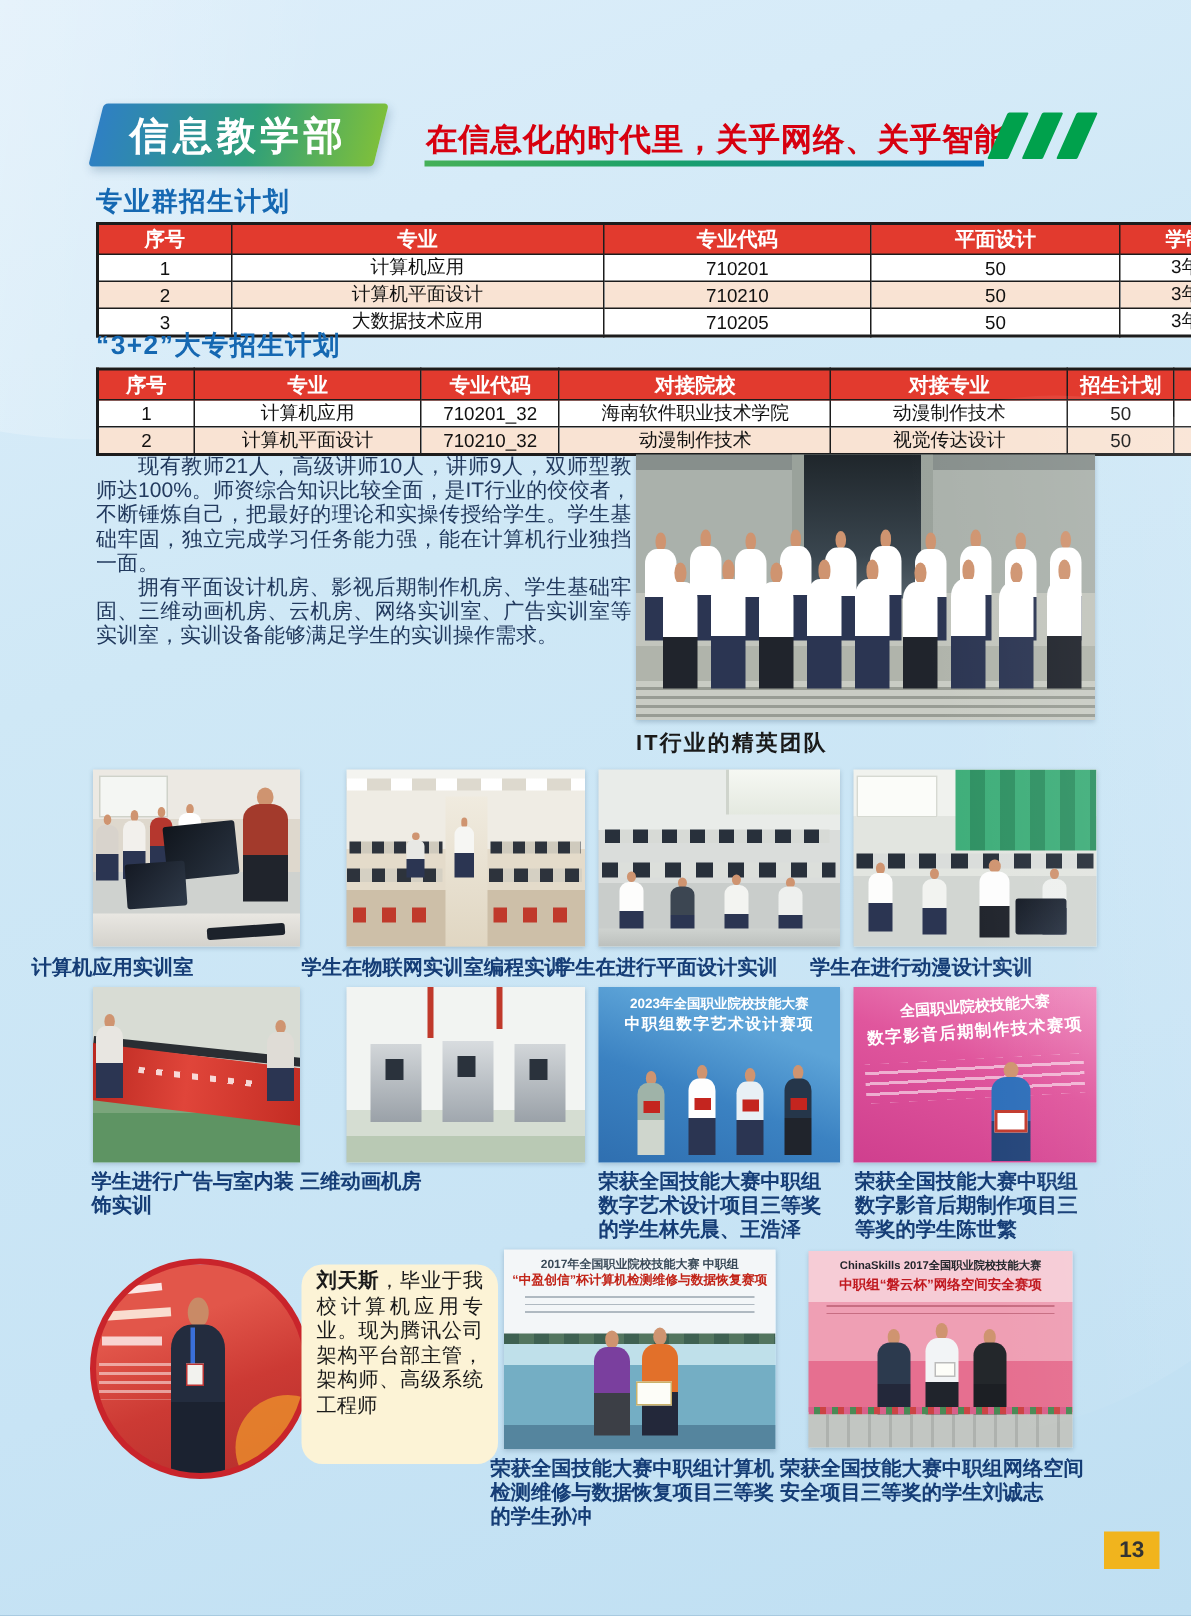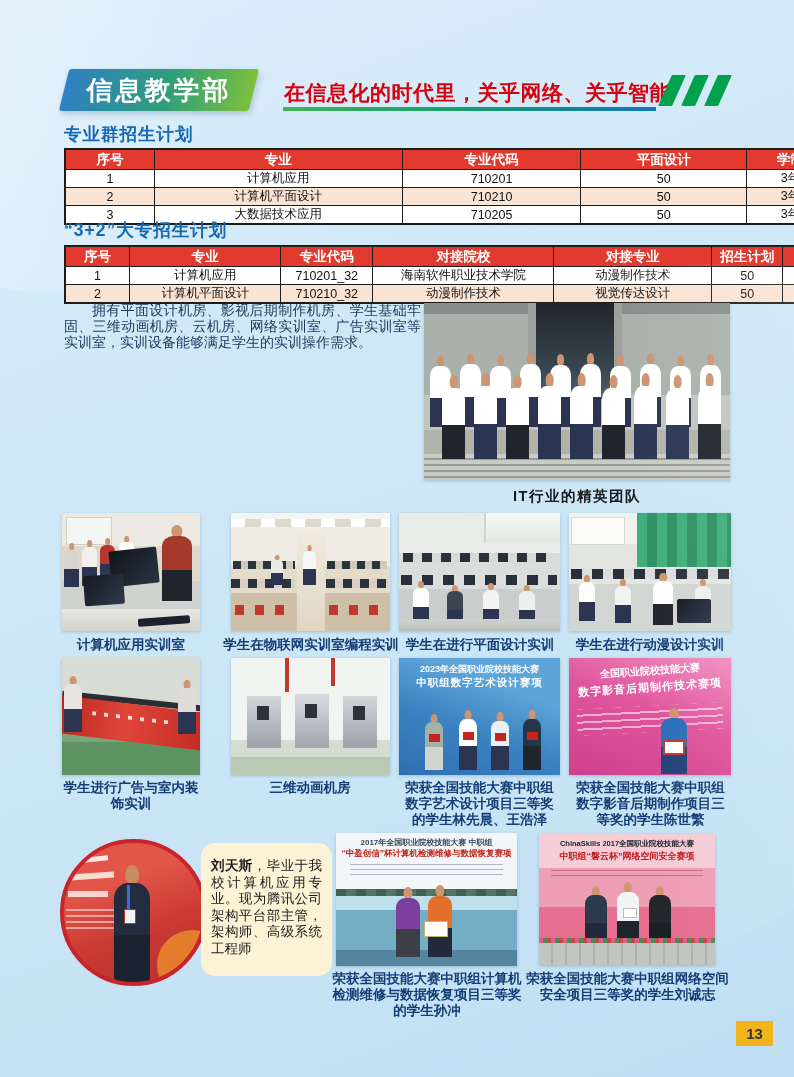--- a/index.html
+++ b/index.html
@@ -41,32 +41,32 @@
   .intro p{margin:0;text-indent:2em;}
   
   .ph{position:absolute;overflow:hidden;background:#dde6ec;box-shadow:0 1px 3px rgba(40,70,100,.25);}
   .sh{position:absolute;display:block;}
   .pn{position:absolute;display:block;}
   .pn::before{content:"";position:absolute;left:50%;transform:translateX(-50%);top:0;
       width:38%;height:17%;border-radius:50%;background:var(--skin,#cf9470);}
   .pn::after{content:"";position:absolute;left:0;right:0;top:15%;bottom:0;
       background:linear-gradient(180deg,var(--s,#fff) 0 52%,var(--p,#2b3552) 52% 100%);
       border-radius:38% 38% 6% 6%/16% 16% 0 0;}
-  .cap{position:absolute;text-align:center;font-size:13.5px;font-weight:700;color:#153d76;
+  .cap{position:absolute;text-align:left;font-size:13.5px;font-weight:700;color:#153d76;
       line-height:16px;}
   .cap-dark{color:#1a1a1a;font-size:14.5px;letter-spacing:1.5px;}
   .nowrap{white-space:nowrap;}
   .bt{position:absolute;left:0;width:100%;text-align:center;color:#fff;font-weight:700;
       white-space:nowrap;}
   
   .alumni-circle{position:absolute;left:60px;top:839px;width:139px;height:139px;
       border:4px solid #c9242b;border-radius:50%;overflow:hidden;
       background:linear-gradient(160deg,#e2564a 0 30%,#cc3a34 60%,#b52f2c);}
   .alumni-box{position:absolute;left:201px;top:843px;width:131px;height:133px;
-      background:#fcf3d6;border-radius:14px;padding:15px 10px;box-sizing:border-box;
+      background:#fcf3d6;border-radius:14px;padding:3px 10px;box-sizing:border-box;
       font-size:13.5px;line-height:16.6px;color:#1a1a1a;text-align:justify;}
   .alumni-box b{font-weight:700;}
   
   .pagenum{position:absolute;left:736px;top:1021px;width:37px;height:25px;background:#f1b41d;
       color:#333;font-size:15px;font-weight:700;text-align:center;line-height:25px;}
 </style>
 </head>
 <body>
 
 <div class="page">
@@ -163,20 +163,21 @@
           <td>710210_32</td>
           <td>动漫制作技术</td>
           <td>视觉传达设计</td>
           <td>50</td>
           <td>分段</td>
         </tr>
     </tbody>
   </table>
 
   <div class="intro">
+    <p>现有教师21人，高级讲师10人，讲师9人，双师型教师达100%。师资综合知识比较全面，是IT行业的佼佼者，不断锤炼自己，把最好的理论和实操传授给学生。学生基础牢固，独立完成学习任务能力强，能在计算机行业独挡一面。</p>
     <p>拥有平面设计机房、影视后期制作机房、学生基础牢固、三维动画机房、云机房、网络实训室、广告实训室等实训室，实训设备能够满足学生的实训操作需求。</p>
   </div>
 
   <div class="ph" style="left:424px;top:303px;width:306px;height:177px;
        background:linear-gradient(180deg,#878f8c 0 6%,#aab1ab 6% 52%,#c2c5bd 52% 72%,#b0b4ab 72%)">
     <i class="sh" style="left:112px;top:0;width:78px;height:96px;background:linear-gradient(180deg,#1f262b,#3a464f 70%,#55626b)"></i>
     <i class="sh" style="left:104px;top:0;width:8px;height:98px;background:#9aa29b"></i>
     <i class="sh" style="left:190px;top:0;width:8px;height:98px;background:#9aa29b"></i>
     <i class="sh" style="left:0;bottom:0;width:100%;height:26px;background:repeating-linear-gradient(180deg,#c9ccc4 0 4px,#989c94 4px 6px)"></i>
     <i class="sh" style="left:10px;top:72px;width:14px;height:22px;background:#4e7a4a;border-radius:40% 40% 20% 20%"></i>

